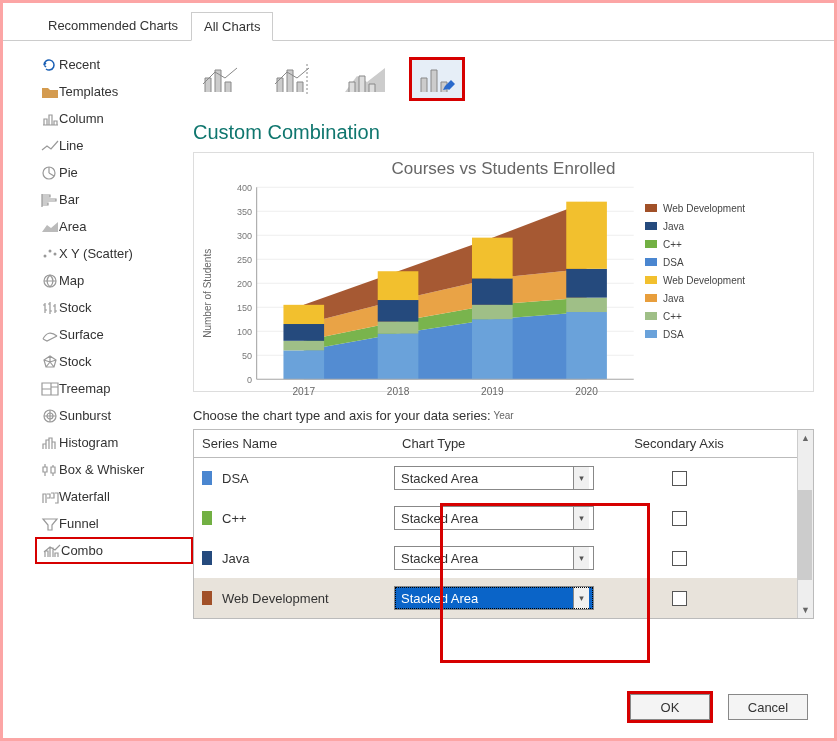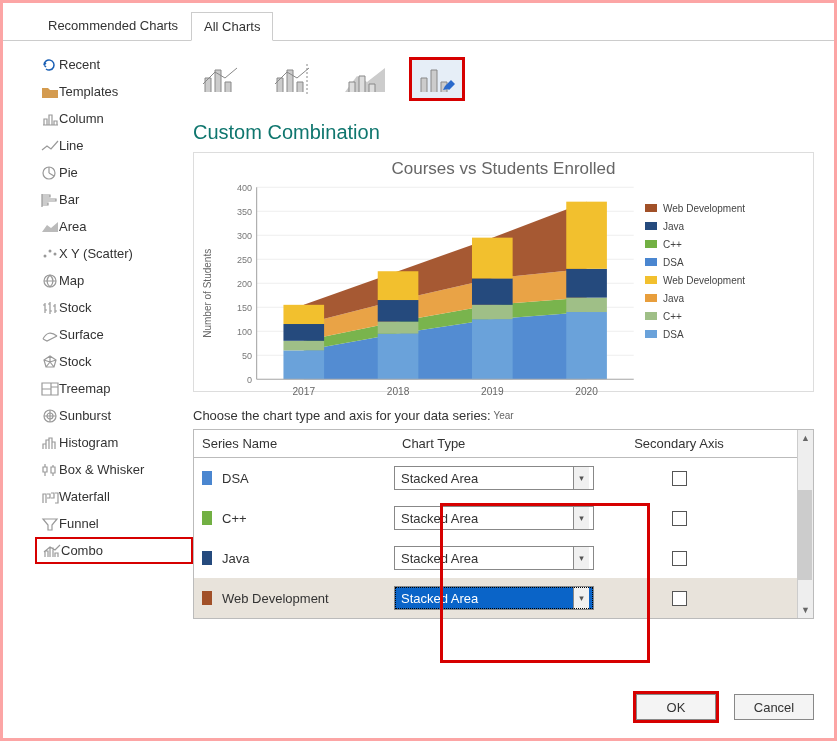--- a/index.html
+++ b/index.html
@@ -45,21 +45,21 @@
 .series-sw { width:10px; height:14px; }
 .ctcombo { width:200px; height:24px; border:1px solid #888; display:flex; align-items:center; justify-content:space-between; padding:0 4px 0 6px; background:#fff;gap:31px; }
 .ctcombo.sel { background:#0a64c8; color:#fff; }
 .ctarrow { width:16px; height:22px; border-left:1px solid #888; display:flex; align-items:center; justify-content:center; background:#f0f0f0; font-size:9px; color:#555;}
 .ctcombo.dotted { outline:1px dotted #000; outline-offset:-2px; }
 .chk { width:15px; height:15px; border:1px solid #555; background:#fff; }
 .scrollbar { position:absolute; right:0; top:0; bottom:0; width:16px; background:#eee; border-left:1px solid #ccc; display:flex; flex-direction:column; justify-content:space-between; align-items:center; }
 .sarrow { width:16px; height:16px; font-size:9px; display:flex; align-items:center; justify-content:center; color:#666;}
 .scrollthumb { position:absolute; right:1px; top:60px; width:14px; height:90px; background:#ccc; }
 .redbox-charttype { position:absolute; border:3px solid #d60000; left:437px; top:500px; width:210px; height:160px; pointer-events:none; }
-.footer { position:absolute; right:20px; bottom:18px; display:flex; gap:18px;border-radius:12px; }
+.footer { position:absolute; right:26px; bottom:18px; display:flex; gap:18px;border-radius:12px; }
 .btn { width:80px; height:26px; border:1px solid #888; background:#f4f4f4; display:flex; align-items:center; justify-content:center; cursor:default; }
 .btn.okred { outline:3px solid #d60000; outline-offset:0; }
 .svg-gray { stroke:#999; fill:none; stroke-width:1.2; }
 .svg-blue { stroke:#1a5fb4; fill:none; stroke-width:1.5; }
 </style>
 </head>
 <body>
 
 <div class="dialog">
 

